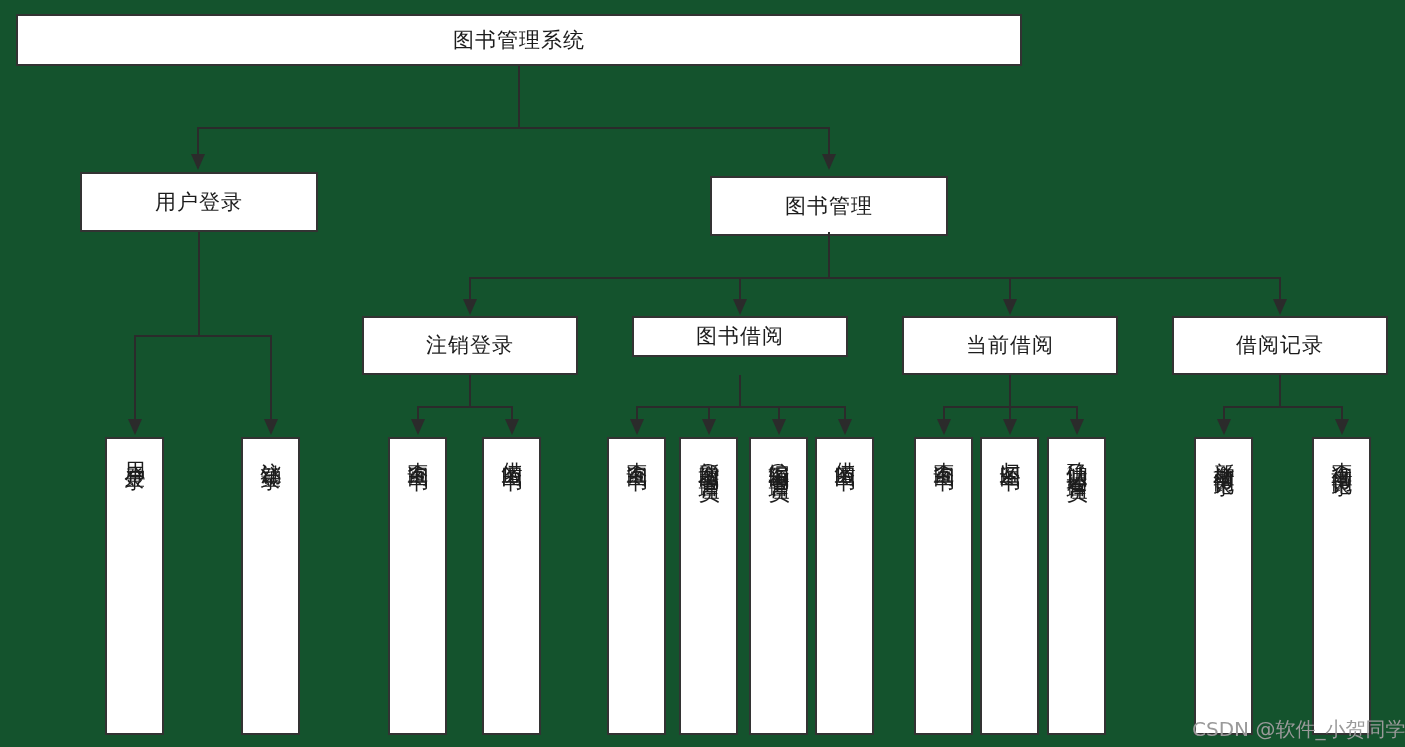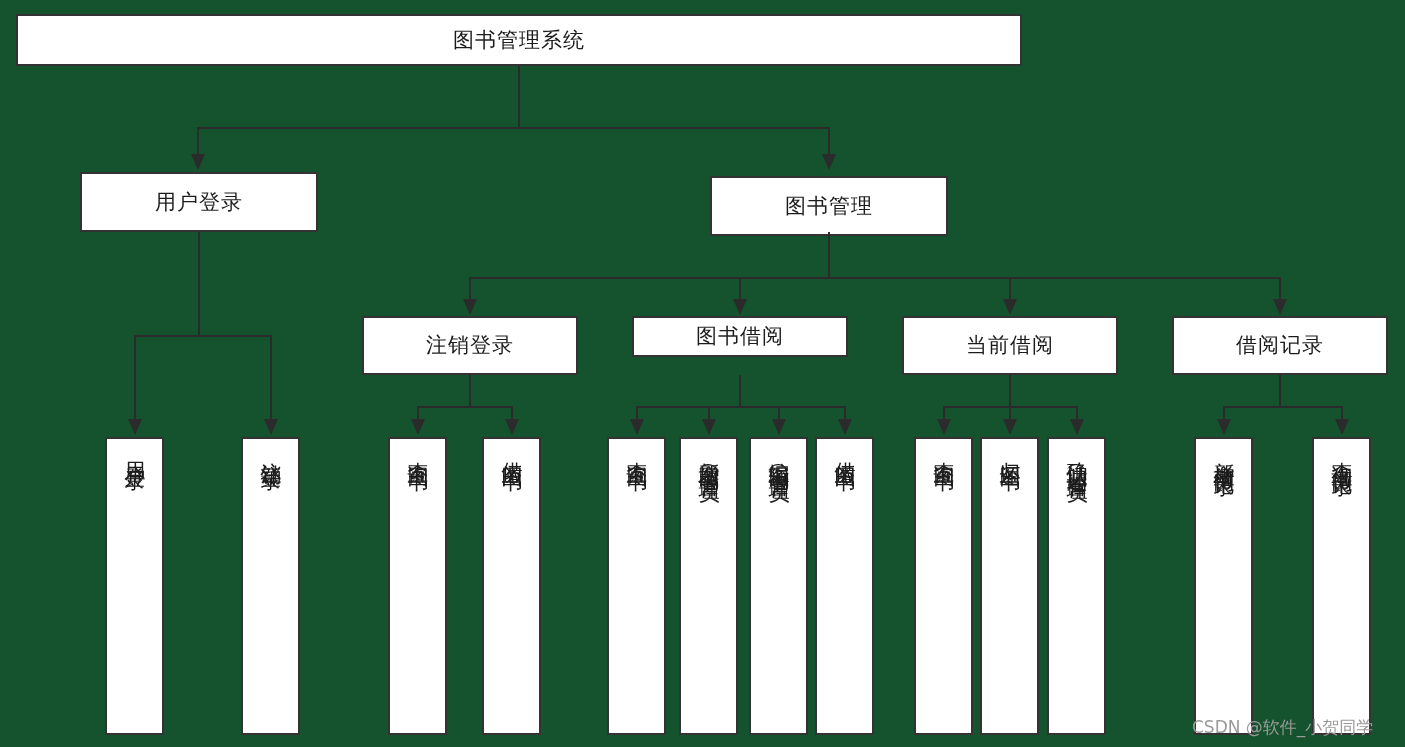--- a/index.html
+++ b/index.html
@@ -68,21 +68,21 @@
     position: absolute;
     width: 0;
     height: 0;
     border-left: 7px solid transparent;
     border-right: 7px solid transparent;
     border-top: 16px solid #2b2b2b;
   }
   
   #watermark {
     position: absolute;
-    font-size: 17px;
+    font-size: 20px;
     color: #9a9a9a;
     white-space: nowrap;
     font-family: "DejaVu Sans", "Liberation Sans", sans-serif;
   }
 </style>
 </head>
 <body>
 
 <div id="canvas">
 

